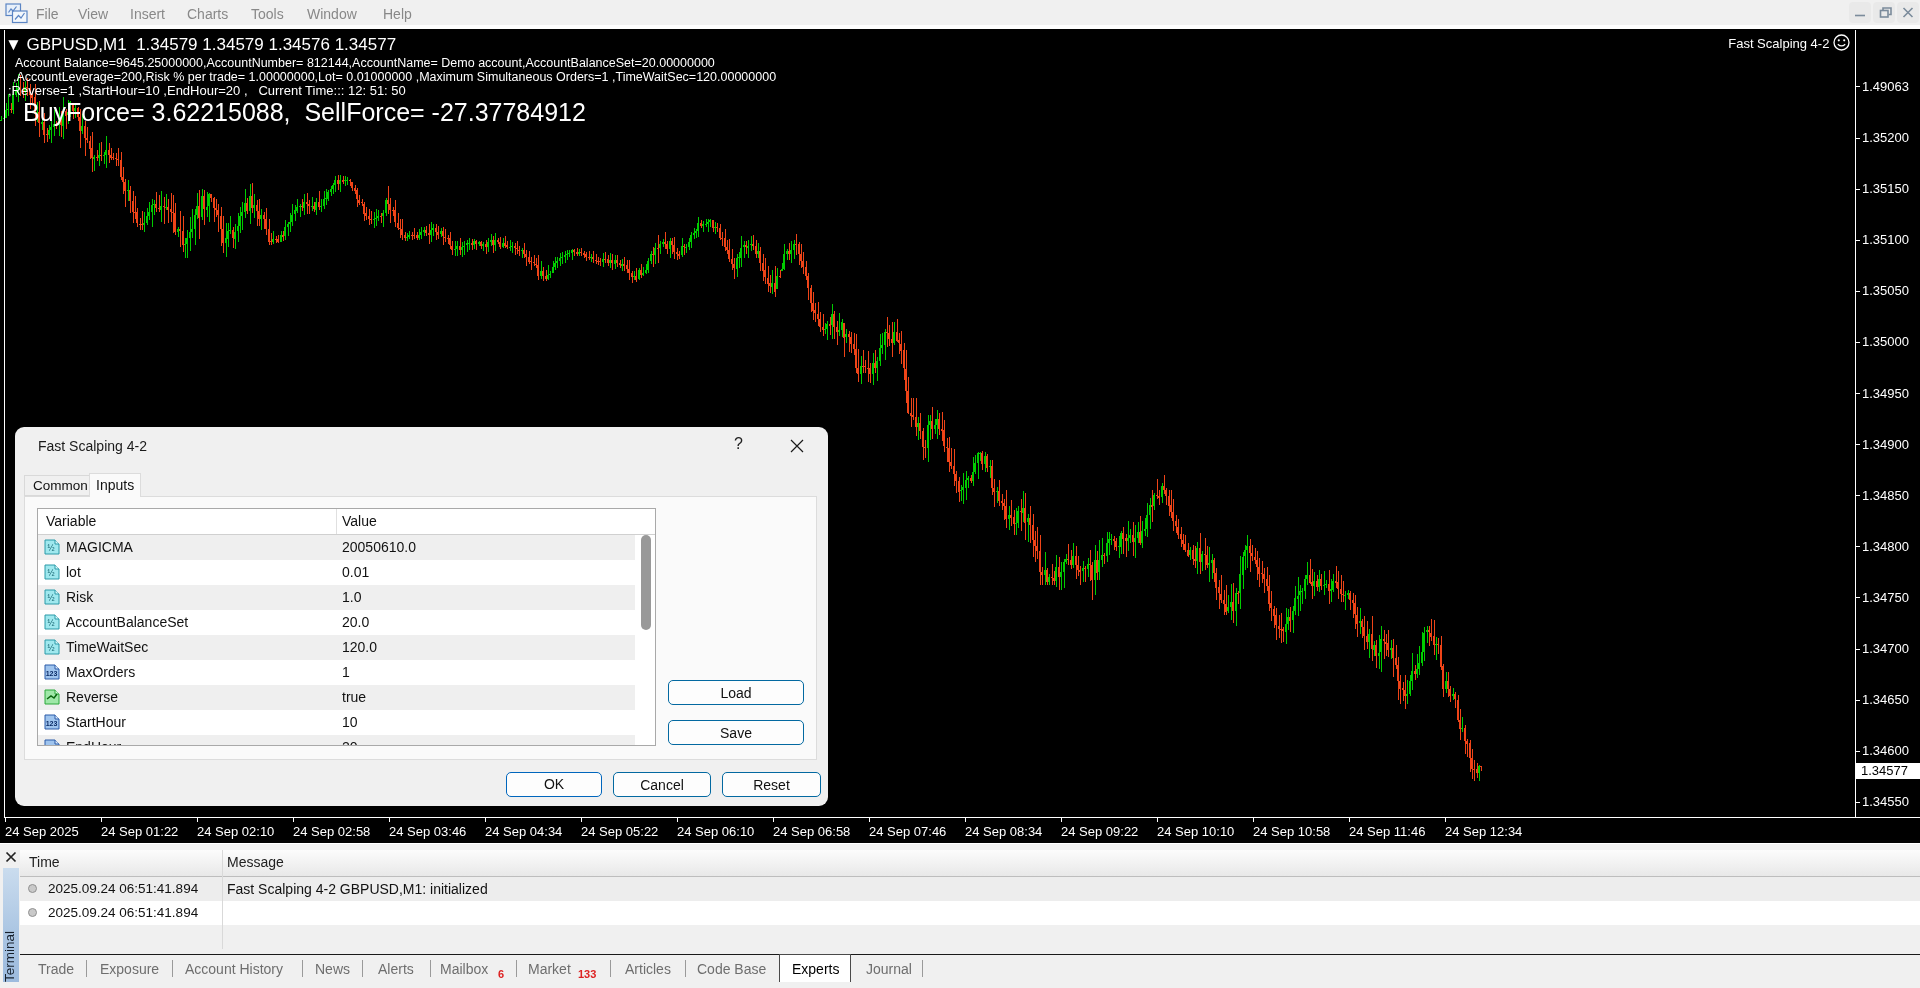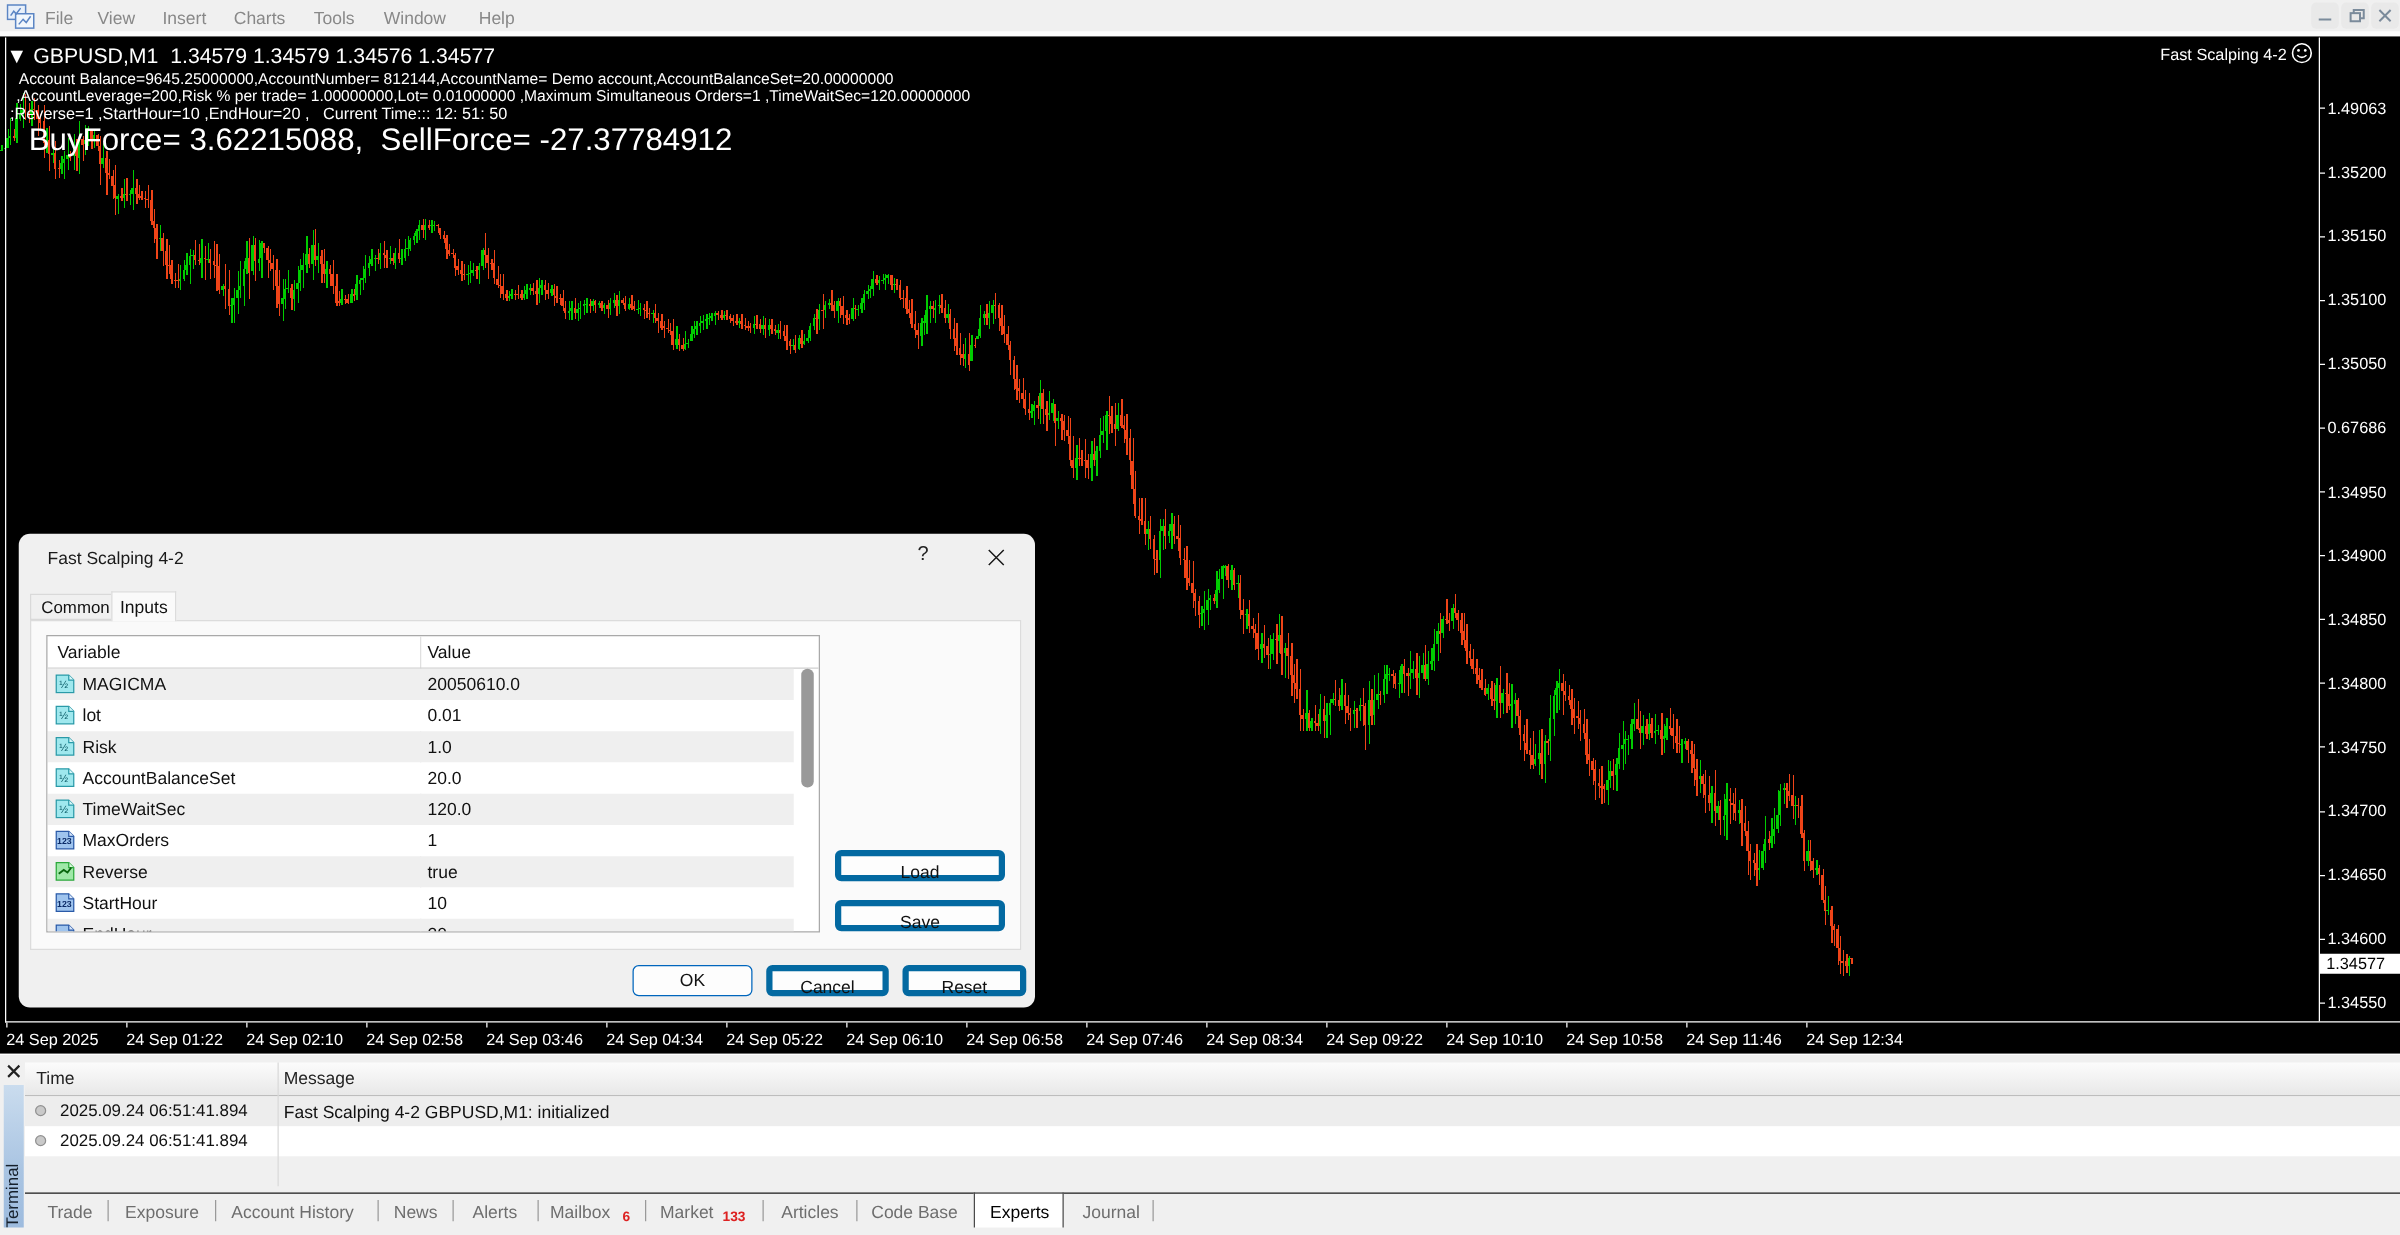--- a/index.html
+++ b/index.html
@@ -29,21 +29,21 @@
   #thead { position:absolute; left:20px; top:6px; width:1900px; height:27px; background:linear-gradient(180deg,#fcfcfc,#e8e8e8); border-bottom:1px solid #bdbdbd; }
   .trow { position:absolute; left:20px; width:1900px; height:24px; font-size:13.5px; color:#111; }
   .tcirc { position:absolute; left:8px; top:7px; width:9px; height:9px; border-radius:50%; background:#c9c9c9; border:1px solid #909090; }
   #tsep { position:absolute; left:222px; top:6px; width:1px; height:99px; background:#d9d9d9; }
   #tabline { position:absolute; left:20px; top:110px; width:1900px; height:1px; background:#1a1a1a; }
   .tab { position:absolute; top:117px; font-size:14px; color:#6e6e6e; }
   .tsep2 { position:absolute; top:116px; width:1px; height:17px; background:#9a9a9a; }
 
   
   #dialog { position:absolute; left:15px; top:427px; width:813px; height:379px; background:#f0f0f0; border-radius:9px; }
-  .btn { position:absolute; background:#fdfdfd; border:5px solid #0369a1; border-radius:5px; font-size:14px; color:#111; text-align:center; }
+  .btn { position:absolute; background:#fdfdfd; border:1px solid #0369a1; border-radius:5px; font-size:14px; color:#111; text-align:center; }
 </style>
 </head>
 <body>
 <div id="page">
 
   <div id="chart">
     <svg id="candles" style="position:absolute;left:0;top:0" width="1856" height="814">
         <path d="M1 87h1v5h-1zM0 91h2v1h-2zM4 79h1v11h-1zM3 89h2v1h-2zM6 74h1v15h-1zM5 81h2v8h-2zM8 65h1v22h-1zM7 80h2v1h-2zM13 53h1v32h-1zM12 65h2v16h-2zM16 54h1v14h-1zM15 62h2v4h-2zM18 45h1v28h-1zM17 59h2v2h-2zM25 52h1v20h-1zM24 58h2v5h-2zM37 73h1v20h-1zM36 83h2v2h-2zM42 89h1v12h-1zM41 93h2v2h-2zM49 96h1v14h-1zM48 101h2v5h-2zM51 92h1v22h-1zM50 98h2v3h-2zM54 81h1v26h-1zM53 95h2v3h-2zM59 78h1v29h-1zM58 90h2v6h-2zM63 68h1v42h-1zM62 82h2v15h-2zM68 71h1v24h-1zM67 83h2v3h-2zM70 72h1v16h-1zM69 73h2v10h-2zM75 76h1v13h-1zM74 79h2v3h-2zM82 85h1v20h-1zM81 97h2v5h-2zM94 126h1v16h-1zM93 128h2v2h-2zM99 114h1v23h-1zM98 126h2v3h-2zM104 123h1v12h-1zM103 126h2v1h-2zM106 107h1v32h-1zM105 121h2v5h-2zM128 151h1v21h-1zM127 161h2v1h-2zM144 183h1v20h-1zM143 194h2v2h-2zM147 179h1v17h-1zM146 187h2v7h-2zM149 173h1v18h-1zM148 183h2v4h-2zM152 170h1v28h-1zM151 176h2v7h-2zM154 171h1v15h-1zM153 175h2v1h-2zM161 162h1v31h-1zM160 177h2v4h-2zM166 165h1v16h-1zM165 178h2v1h-2zM178 198h1v10h-1zM177 200h2v3h-2zM185 209h1v20h-1zM184 215h2v1h-2zM187 201h1v28h-1zM186 209h2v6h-2zM190 188h1v34h-1zM189 203h2v6h-2zM192 180h1v29h-1zM191 200h2v3h-2zM195 180h1v36h-1zM194 186h2v14h-2zM197 164h1v26h-1zM196 177h2v9h-2zM202 160h1v31h-1zM201 167h2v21h-2zM207 163h1v25h-1zM206 178h2v3h-2zM209 164h1v29h-1zM208 165h2v12h-2zM226 194h1v34h-1zM225 209h2v5h-2zM228 194h1v24h-1zM227 202h2v8h-2zM230 187h1v18h-1zM229 201h2v1h-2zM235 195h1v25h-1zM234 203h2v7h-2zM238 184h1v29h-1zM237 197h2v5h-2zM240 178h1v26h-1zM239 187h2v10h-2zM242 173h1v28h-1zM241 183h2v4h-2zM245 160h1v29h-1zM244 174h2v9h-2zM250 155h1v40h-1zM249 167h2v15h-2zM254 165h1v24h-1zM253 176h2v3h-2zM261 180h1v21h-1zM260 186h2v4h-2zM273 202h1v13h-1zM272 210h2v3h-2zM281 202h1v11h-1zM280 206h2v7h-2zM285 191h1v20h-1zM284 198h2v9h-2zM288 193h1v14h-1zM287 195h2v3h-2zM290 184h1v19h-1zM289 193h2v2h-2zM292 175h1v22h-1zM291 186h2v7h-2zM295 176h1v16h-1zM294 181h2v4h-2zM297 170h1v14h-1zM296 178h2v4h-2zM300 175h1v13h-1zM299 177h2v1h-2zM304 165h1v21h-1zM303 173h2v6h-2zM312 168h1v14h-1zM311 177h2v1h-2zM316 169h1v17h-1zM315 173h2v8h-2zM321 170h1v13h-1zM320 177h2v1h-2zM324 162h1v18h-1zM323 170h2v7h-2zM326 160h1v16h-1zM325 169h2v1h-2zM328 161h1v11h-1zM327 163h2v7h-2zM331 157h1v10h-1zM330 160h2v3h-2zM333 154h1v11h-1zM332 156h2v4h-2zM335 147h1v16h-1zM334 151h2v5h-2zM340 146h1v17h-1zM339 151h2v4h-2zM345 147h1v10h-1zM344 151h2v1h-2zM347 148h1v8h-1zM346 151h2v1h-2zM374 183h1v16h-1zM373 190h2v1h-2zM376 180h1v17h-1zM375 189h2v1h-2zM378 181h1v11h-1zM377 187h2v2h-2zM383 181h1v17h-1zM382 184h2v3h-2zM386 169h1v18h-1zM385 171h2v13h-2zM407 204h1v8h-1zM406 208h2v1h-2zM409 202h1v8h-1zM408 206h2v2h-2zM419 200h1v11h-1zM418 206h2v3h-2zM421 198h1v12h-1zM420 203h2v3h-2zM424 198h1v9h-1zM423 201h2v2h-2zM431 193h1v20h-1zM430 201h2v5h-2zM433 195h1v12h-1zM432 199h2v2h-2zM441 199h1v9h-1zM440 202h2v3h-2zM455 212h1v15h-1zM454 220h2v1h-2zM457 212h1v15h-1zM456 217h2v3h-2zM462 213h1v15h-1zM461 218h2v3h-2zM464 212h1v14h-1zM463 217h2v1h-2zM467 211h1v12h-1zM466 214h2v2h-2zM469 209h1v12h-1zM468 214h2v1h-2zM474 210h1v10h-1zM473 212h2v4h-2zM479 212h1v5h-1zM478 213h2v2h-2zM483 213h1v9h-1zM482 215h2v2h-2zM488 209h1v14h-1zM487 213h2v5h-2zM491 205h1v12h-1zM490 211h2v2h-2zM495 204h1v18h-1zM494 211h2v5h-2zM503 209h1v10h-1zM502 214h2v4h-2zM510 211h1v11h-1zM509 218h2v1h-2zM512 213h1v11h-1zM511 217h2v1h-2zM522 219h1v10h-1zM521 221h2v1h-2zM541 232h1v18h-1zM540 242h2v5h-2zM548 236h1v15h-1zM547 246h2v4h-2zM550 242h1v7h-1zM549 245h2v1h-2zM553 232h1v12h-1zM552 238h2v6h-2zM555 228h1v13h-1zM554 234h2v4h-2zM557 228h1v11h-1zM556 232h2v2h-2zM560 224h1v13h-1zM559 229h2v3h-2zM562 223h1v12h-1zM561 228h2v1h-2zM565 222h1v12h-1zM564 226h2v2h-2zM567 221h1v10h-1zM566 225h2v1h-2zM569 221h1v7h-1zM568 224h2v1h-2zM572 220h1v11h-1zM571 221h2v3h-2zM579 220h1v7h-1zM578 223h2v2h-2zM591 225h1v8h-1zM590 228h2v1h-2zM603 224h1v14h-1zM602 230h2v3h-2zM610 224h1v15h-1zM609 231h2v3h-2zM615 226h1v14h-1zM614 231h2v4h-2zM622 230h1v12h-1zM621 235h2v2h-2zM634 242h1v9h-1zM633 247h2v1h-2zM639 239h1v12h-1zM638 241h2v9h-2zM643 238h1v9h-1zM642 244h2v2h-2zM646 235h1v10h-1zM645 241h2v3h-2zM648 229h1v15h-1zM647 232h2v9h-2zM651 222h1v13h-1zM650 225h2v7h-2zM655 214h1v21h-1zM654 219h2v7h-2zM660 212h1v13h-1zM659 215h2v4h-2zM663 210h1v8h-1zM662 213h2v2h-2zM670 209h1v20h-1zM669 212h2v8h-2zM682 209h1v19h-1zM681 217h2v9h-2zM686 215h1v9h-1zM685 218h2v1h-2zM689 209h1v12h-1zM688 213h2v5h-2zM691 203h1v16h-1zM690 206h2v7h-2zM694 199h1v11h-1zM693 204h2v2h-2zM696 200h1v9h-1zM695 202h2v2h-2zM698 188h1v20h-1zM697 194h2v8h-2zM703 192h1v11h-1zM702 195h2v2h-2zM706 190h1v8h-1zM705 195h2v1h-2zM708 190h1v13h-1zM707 193h2v2h-2zM710 190h1v8h-1zM709 191h2v2h-2zM715 193h1v12h-1zM714 198h2v1h-2zM737 225h1v23h-1zM736 229h2v11h-2zM739 223h1v16h-1zM738 228h2v1h-2zM741 207h1v31h-1zM740 219h2v10h-2zM744 212h1v17h-1zM743 216h2v2h-2zM748 211h1v18h-1zM747 217h2v2h-2zM751 207h1v15h-1zM750 215h2v1h-2zM758 214h1v15h-1zM757 222h2v3h-2zM772 241h1v24h-1zM771 254h2v4h-2zM777 239h1v21h-1zM776 247h2v13h-2zM782 234h1v8h-1zM781 240h2v2h-2zM784 215h1v26h-1zM783 225h2v15h-2zM787 220h1v11h-1zM786 222h2v3h-2zM791 212h1v22h-1zM790 221h2v4h-2zM794 211h1v19h-1zM793 215h2v6h-2zM825 294h1v11h-1zM824 300h2v1h-2zM827 292h1v19h-1zM826 295h2v5h-2zM832 275h1v35h-1zM831 285h2v11h-2zM839 284h1v23h-1zM838 301h2v2h-2zM842 290h1v18h-1zM841 293h2v8h-2zM846 300h1v14h-1zM845 305h2v3h-2zM861 327h1v28h-1zM860 337h2v8h-2zM873 324h1v32h-1zM872 334h2v11h-2zM877 328h1v24h-1zM876 332h2v7h-2zM880 305h1v32h-1zM879 319h2v13h-2zM882 304h1v21h-1zM881 316h2v3h-2zM885 300h1v31h-1zM884 303h2v13h-2zM894 293h1v23h-1zM893 303h2v11h-2zM918 388h1v23h-1zM917 394h2v4h-2zM928 386h1v47h-1zM927 396h2v23h-2zM930 386h1v25h-1zM929 392h2v4h-2zM935 390h1v15h-1zM934 396h2v4h-2zM937 381h1v29h-1zM936 390h2v6h-2zM961 456h1v16h-1zM960 461h2v1h-2zM963 444h1v31h-1zM962 458h2v3h-2zM966 442h1v29h-1zM965 451h2v8h-2zM968 447h1v12h-1zM967 449h2v2h-2zM973 428h1v29h-1zM972 443h2v9h-2zM975 426h1v19h-1zM974 434h2v9h-2zM978 423h1v27h-1zM977 424h2v10h-2zM980 423h1v9h-1zM979 424h2v1h-2zM985 423h1v20h-1zM984 427h2v8h-2zM990 431h1v18h-1zM989 437h2v1h-2zM997 458h1v16h-1zM996 462h2v1h-2zM1009 477h1v24h-1zM1008 486h2v4h-2zM1016 479h1v27h-1zM1015 494h2v1h-2zM1018 477h1v22h-1zM1017 482h2v12h-2zM1023 462h1v31h-1zM1022 479h2v5h-2zM1028 485h1v28h-1zM1027 489h2v4h-2zM1045 523h1v33h-1zM1044 541h2v5h-2zM1049 545h1v11h-1zM1048 548h2v5h-2zM1056 526h1v32h-1zM1055 538h2v14h-2zM1061 533h1v28h-1zM1060 543h2v5h-2zM1064 530h1v29h-1zM1063 533h2v10h-2zM1066 525h1v10h-1zM1065 530h2v3h-2zM1073 514h1v25h-1zM1072 527h2v9h-2zM1083 532h1v21h-1zM1082 539h2v3h-2zM1088 529h1v19h-1zM1087 535h2v5h-2zM1095 516h1v50h-1zM1094 531h2v20h-2zM1099 511h1v40h-1zM1098 531h2v12h-2zM1102 509h1v29h-1zM1101 526h2v5h-2zM1107 503h1v30h-1zM1106 514h2v13h-2zM1109 503h1v23h-1zM1108 510h2v4h-2zM1111 505h1v11h-1zM1110 510h2v1h-2zM1119 507h1v22h-1zM1118 517h2v1h-2zM1121 502h1v23h-1zM1120 504h2v14h-2zM1128 492h1v30h-1zM1127 509h2v3h-2zM1130 500h1v14h-1zM1129 506h2v3h-2zM1135 496h1v33h-1zM1134 509h2v4h-2zM1138 493h1v21h-1zM1137 503h2v6h-2zM1142 492h1v27h-1zM1141 502h2v12h-2zM1145 489h1v18h-1zM1144 500h2v2h-2zM1147 474h1v34h-1zM1146 486h2v14h-2zM1150 469h1v31h-1zM1149 476h2v10h-2zM1154 464h1v17h-1zM1153 466h2v11h-2zM1162 454h1v20h-1zM1161 457h2v11h-2zM1190 518h1v13h-1zM1189 521h2v5h-2zM1197 513h1v32h-1zM1196 519h2v13h-2zM1202 522h1v20h-1zM1201 525h2v8h-2zM1209 518h1v35h-1zM1208 534h2v2h-2zM1212 525h1v25h-1zM1211 531h2v3h-2zM1228 566h1v18h-1zM1227 578h2v4h-2zM1231 555h1v36h-1zM1230 573h2v5h-2zM1236 559h1v38h-1zM1235 564h2v18h-2zM1240 527h1v53h-1zM1239 545h2v19h-2zM1243 523h1v37h-1zM1242 528h2v18h-2zM1245 516h1v25h-1zM1244 521h2v6h-2zM1247 506h1v33h-1zM1246 517h2v4h-2zM1286 579h1v36h-1zM1285 595h2v8h-2zM1288 580h1v21h-1zM1287 588h2v7h-2zM1293 577h1v27h-1zM1292 582h2v9h-2zM1295 557h1v29h-1zM1294 569h2v13h-2zM1298 548h1v39h-1zM1297 567h2v3h-2zM1300 556h1v26h-1zM1299 562h2v4h-2zM1302 559h1v16h-1zM1301 562h2v1h-2zM1305 546h1v24h-1zM1304 550h2v12h-2zM1307 533h1v23h-1zM1306 546h2v4h-2zM1314 543h1v24h-1zM1313 552h2v5h-2zM1319 541h1v22h-1zM1318 550h2v8h-2zM1324 542h1v24h-1zM1323 556h2v1h-2zM1326 551h1v8h-1zM1325 555h2v1h-2zM1331 550h1v23h-1zM1330 560h2v2h-2zM1333 545h1v18h-1zM1332 552h2v9h-2zM1345 562h1v19h-1zM1344 566h2v1h-2zM1348 561h1v9h-1zM1347 564h2v2h-2zM1360 579h1v26h-1zM1359 592h2v2h-2zM1369 600h1v29h-1zM1368 605h2v8h-2zM1374 612h1v15h-1zM1373 616h2v5h-2zM1379 606h1v34h-1zM1378 624h2v3h-2zM1381 597h1v46h-1zM1380 610h2v13h-2zM1391 611h1v19h-1zM1390 619h2v2h-2zM1407 651h1v24h-1zM1406 665h2v2h-2zM1410 646h1v21h-1zM1409 652h2v13h-2zM1412 624h1v37h-1zM1411 642h2v10h-2zM1417 625h1v24h-1zM1416 640h2v5h-2zM1419 617h1v29h-1zM1418 634h2v6h-2zM1422 603h1v34h-1zM1421 623h2v11h-2zM1424 598h1v34h-1zM1423 604h2v19h-2zM1427 597h1v17h-1zM1426 601h2v2h-2zM1436 608h1v23h-1zM1435 615h2v1h-2zM1446 643h1v21h-1zM1445 652h2v8h-2zM1453 659h1v12h-1zM1452 665h2v2h-2zM1462 688h1v15h-1zM1461 699h2v1h-2zM1479 736h1v16h-1zM1478 737h2v7h-2z" fill="#00cc00" shape-rendering="crispEdges"></path>
         <path d="M11 74h1v10h-1zM10 80h2v1h-2zM20 46h1v21h-1zM19 59h2v1h-2zM23 53h1v16h-1zM22 61h2v2h-2zM27 49h1v18h-1zM26 58h2v1h-2zM30 55h1v25h-1zM29 59h2v7h-2zM32 62h1v12h-1zM31 66h2v3h-2zM35 55h1v42h-1zM34 68h2v17h-2zM39 72h1v36h-1zM38 83h2v11h-2zM44 84h1v30h-1zM43 93h2v13h-2zM47 99h1v14h-1zM46 105h2v1h-2zM56 92h1v8h-1zM55 95h2v2h-2zM61 82h1v26h-1zM60 90h2v6h-2zM66 80h1v20h-1zM65 82h2v5h-2zM73 74h1v16h-1zM72 74h2v8h-2zM78 78h1v14h-1zM77 79h2v9h-2zM80 80h1v39h-1zM79 88h2v14h-2zM85 92h1v35h-1zM84 97h2v12h-2zM87 98h1v16h-1zM86 109h2v2h-2zM90 107h1v23h-1zM89 112h2v8h-2zM92 103h1v40h-1zM91 119h2v10h-2zM97 121h1v11h-1zM96 128h2v1h-2zM101 113h1v19h-1zM100 126h2v1h-2zM109 114h1v20h-1zM108 121h2v5h-2zM111 119h1v12h-1zM110 126h2v3h-2zM113 124h1v7h-1zM112 128h2v1h-2zM116 124h1v13h-1zM115 129h2v1h-2zM118 119h1v18h-1zM117 130h2v1h-2zM121 123h1v28h-1zM120 131h2v17h-2zM123 138h1v27h-1zM122 148h2v5h-2zM125 150h1v28h-1zM124 153h2v9h-2zM130 157h1v27h-1zM129 161h2v11h-2zM133 162h1v32h-1zM132 172h2v11h-2zM135 167h1v23h-1zM134 183h2v1h-2zM137 179h1v19h-1zM136 183h2v11h-2zM140 189h1v12h-1zM139 195h2v1h-2zM142 182h1v19h-1zM141 195h2v1h-2zM156 163h1v20h-1zM155 175h2v4h-2zM159 166h1v17h-1zM158 179h2v1h-2zM164 168h1v27h-1zM163 177h2v1h-2zM168 170h1v24h-1zM167 178h2v3h-2zM171 164h1v29h-1zM170 180h2v3h-2zM173 166h1v38h-1zM172 183h2v1h-2zM175 174h1v32h-1zM174 184h2v19h-2zM180 182h1v36h-1zM179 200h2v2h-2zM183 187h1v36h-1zM182 202h2v14h-2zM199 161h1v49h-1zM198 177h2v12h-2zM204 161h1v35h-1zM203 167h2v13h-2zM211 165h1v8h-1zM210 165h2v4h-2zM214 168h1v25h-1zM213 169h2v10h-2zM216 170h1v18h-1zM215 179h2v2h-2zM218 175h1v28h-1zM217 181h2v5h-2zM221 178h1v39h-1zM220 187h2v13h-2zM223 187h1v37h-1zM222 200h2v14h-2zM233 198h1v21h-1zM232 201h2v8h-2zM247 169h1v16h-1zM246 174h2v8h-2zM252 154h1v30h-1zM251 167h2v12h-2zM257 171h1v26h-1zM256 176h2v6h-2zM259 170h1v27h-1zM258 182h2v8h-2zM264 183h1v17h-1zM263 186h2v4h-2zM266 179h1v27h-1zM265 190h2v10h-2zM269 190h1v26h-1zM268 200h2v13h-2zM271 204h1v12h-1zM270 212h2v1h-2zM276 207h1v7h-1zM275 210h2v1h-2zM278 206h1v8h-1zM277 210h2v3h-2zM283 202h1v10h-1zM282 206h2v2h-2zM302 170h1v12h-1zM301 177h2v1h-2zM307 164h1v21h-1zM306 173h2v2h-2zM309 171h1v14h-1zM308 175h2v2h-2zM314 173h1v10h-1zM313 177h2v3h-2zM319 162h1v19h-1zM318 173h2v5h-2zM338 146h1v15h-1zM337 151h2v4h-2zM343 147h1v8h-1zM342 151h2v2h-2zM350 150h1v7h-1zM349 151h2v1h-2zM352 153h1v9h-1zM351 153h2v6h-2zM355 156h1v9h-1zM354 159h2v3h-2zM357 159h1v19h-1zM356 161h2v9h-2zM359 166h1v10h-1zM358 171h2v3h-2zM362 170h1v7h-1zM361 173h2v1h-2zM364 173h1v19h-1zM363 175h2v10h-2zM366 178h1v13h-1zM365 184h2v3h-2zM369 180h1v16h-1zM368 187h2v3h-2zM371 182h1v13h-1zM370 190h2v1h-2zM381 184h1v10h-1zM380 187h2v1h-2zM388 157h1v28h-1zM387 171h2v4h-2zM390 169h1v25h-1zM389 175h2v6h-2zM393 178h1v9h-1zM392 181h2v1h-2zM395 171h1v27h-1zM394 181h2v12h-2zM398 184h1v17h-1zM397 194h2v5h-2zM400 190h1v19h-1zM399 199h2v1h-2zM402 190h1v21h-1zM401 200h2v6h-2zM405 203h1v9h-1zM404 206h2v3h-2zM412 203h1v8h-1zM411 206h2v1h-2zM414 199h1v11h-1zM413 206h2v1h-2zM417 203h1v8h-1zM416 206h2v3h-2zM426 197h1v10h-1zM425 201h2v3h-2zM429 195h1v20h-1zM428 204h2v2h-2zM436 195h1v16h-1zM435 199h2v4h-2zM438 197h1v13h-1zM437 203h2v3h-2zM443 198h1v18h-1zM442 202h2v5h-2zM445 200h1v13h-1zM444 208h2v1h-2zM448 206h1v9h-1zM447 209h2v1h-2zM450 203h1v17h-1zM449 209h2v7h-2zM452 212h1v14h-1zM451 217h2v4h-2zM460 209h1v17h-1zM459 217h2v4h-2zM472 210h1v11h-1zM471 214h2v2h-2zM476 211h1v10h-1zM475 212h2v3h-2zM481 212h1v8h-1zM480 213h2v4h-2zM486 211h1v14h-1zM485 215h2v3h-2zM493 207h1v17h-1zM492 211h2v5h-2zM498 209h1v6h-1zM497 211h2v2h-2zM500 208h1v12h-1zM499 213h2v5h-2zM505 207h1v12h-1zM504 214h2v3h-2zM507 212h1v8h-1zM506 216h2v2h-2zM515 214h1v12h-1zM514 217h2v2h-2zM517 212h1v13h-1zM516 219h2v1h-2zM519 217h1v10h-1zM518 221h2v1h-2zM524 214h1v15h-1zM523 221h2v4h-2zM526 221h1v16h-1zM525 225h2v3h-2zM529 222h1v13h-1zM528 228h2v5h-2zM531 228h1v13h-1zM530 232h2v1h-2zM534 226h1v11h-1zM533 233h2v1h-2zM536 229h1v10h-1zM535 235h2v1h-2zM538 226h1v25h-1zM537 236h2v11h-2zM543 238h1v14h-1zM542 242h2v5h-2zM546 241h1v11h-1zM545 247h2v3h-2zM574 220h1v7h-1zM573 221h2v2h-2zM577 219h1v8h-1zM576 223h2v2h-2zM581 219h1v8h-1zM580 223h2v1h-2zM584 222h1v7h-1zM583 224h2v2h-2zM586 223h1v9h-1zM585 225h2v3h-2zM589 222h1v9h-1zM588 228h2v1h-2zM593 222h1v12h-1zM592 228h2v2h-2zM596 225h1v10h-1zM595 231h2v1h-2zM598 228h1v8h-1zM597 232h2v1h-2zM600 229h1v8h-1zM599 232h2v1h-2zM605 223h1v11h-1zM604 230h2v1h-2zM608 226h1v11h-1zM607 230h2v4h-2zM612 225h1v16h-1zM611 231h2v3h-2zM617 226h1v12h-1zM616 231h2v3h-2zM620 231h1v8h-1zM619 234h2v2h-2zM624 228h1v14h-1zM623 235h2v2h-2zM627 231h1v13h-1zM626 236h2v4h-2zM629 231h1v20h-1zM628 240h2v4h-2zM632 242h1v12h-1zM631 244h2v4h-2zM636 239h1v14h-1zM635 247h2v4h-2zM641 235h1v14h-1zM640 241h2v5h-2zM653 218h1v20h-1zM652 225h2v1h-2zM658 206h1v28h-1zM657 219h2v1h-2zM665 203h1v17h-1zM664 213h2v2h-2zM667 212h1v13h-1zM666 215h2v5h-2zM672 209h1v16h-1zM671 212h2v4h-2zM674 208h1v22h-1zM673 216h2v7h-2zM677 219h1v12h-1zM676 223h2v2h-2zM679 222h1v8h-1zM678 225h2v2h-2zM684 215h1v11h-1zM683 217h2v1h-2zM701 191h1v8h-1zM700 194h2v3h-2zM713 191h1v12h-1zM712 191h2v8h-2zM717 194h1v9h-1zM716 198h2v1h-2zM720 195h1v16h-1zM719 199h2v10h-2zM722 203h1v14h-1zM721 209h2v1h-2zM725 200h1v22h-1zM724 209h2v9h-2zM727 211h1v14h-1zM726 218h2v3h-2zM729 210h1v23h-1zM728 221h2v9h-2zM732 220h1v21h-1zM731 230h2v5h-2zM734 229h1v21h-1zM733 235h2v4h-2zM746 212h1v13h-1zM745 216h2v2h-2zM753 206h1v15h-1zM752 215h2v2h-2zM756 211h1v18h-1zM755 217h2v8h-2zM760 218h1v24h-1zM759 222h2v12h-2zM763 225h1v27h-1zM762 234h2v8h-2zM765 229h1v26h-1zM764 241h2v7h-2zM768 237h1v26h-1zM767 249h2v6h-2zM770 246h1v18h-1zM769 254h2v3h-2zM775 237h1v31h-1zM774 254h2v9h-2zM780 241h1v8h-1zM779 247h2v1h-2zM789 214h1v17h-1zM788 222h2v3h-2zM796 205h1v21h-1zM795 215h2v1h-2zM799 213h1v23h-1zM798 215h2v10h-2zM801 215h1v24h-1zM800 225h2v7h-2zM803 223h1v22h-1zM802 232h2v6h-2zM806 232h1v19h-1zM805 238h2v9h-2zM808 244h1v27h-1zM807 247h2v12h-2zM811 256h1v27h-1zM810 259h2v15h-2zM813 263h1v28h-1zM812 274h2v8h-2zM815 274h1v19h-1zM814 281h2v3h-2zM818 273h1v24h-1zM817 285h2v5h-2zM820 283h1v20h-1zM819 290h2v8h-2zM823 285h1v22h-1zM822 298h2v3h-2zM830 288h1v18h-1zM829 295h2v2h-2zM834 282h1v28h-1zM833 285h2v13h-2zM837 292h1v24h-1zM836 298h2v5h-2zM844 294h1v34h-1zM843 294h2v15h-2zM849 302h1v21h-1zM848 305h2v3h-2zM851 303h1v21h-1zM850 308h2v7h-2zM854 304h1v22h-1zM853 315h2v5h-2zM856 305h1v39h-1zM855 320h2v19h-2zM858 320h1v33h-1zM857 339h2v6h-2zM863 321h1v23h-1zM862 337h2v1h-2zM865 331h1v13h-1zM864 337h2v1h-2zM868 322h1v31h-1zM867 339h2v1h-2zM870 334h1v20h-1zM869 339h2v6h-2zM875 321h1v23h-1zM874 334h2v5h-2zM887 288h1v30h-1zM886 303h2v1h-2zM889 296h1v21h-1zM888 304h2v6h-2zM892 293h1v35h-1zM891 310h2v4h-2zM897 290h1v23h-1zM896 303h2v9h-2zM899 304h1v21h-1zM898 311h2v3h-2zM901 302h1v33h-1zM900 315h2v7h-2zM904 314h1v37h-1zM903 321h2v18h-2zM906 321h1v53h-1zM905 340h2v22h-2zM908 348h1v37h-1zM907 362h2v22h-2zM911 369h1v29h-1zM910 384h2v3h-2zM913 369h1v22h-1zM912 386h2v2h-2zM916 369h1v38h-1zM915 388h2v10h-2zM920 384h1v26h-1zM919 394h2v8h-2zM923 399h1v32h-1zM922 402h2v16h-2zM925 411h1v18h-1zM924 418h2v1h-2zM932 378h1v32h-1zM931 392h2v8h-2zM939 384h1v22h-1zM938 390h2v10h-2zM942 383h1v29h-1zM941 400h2v2h-2zM944 391h1v32h-1zM943 401h2v16h-2zM947 409h1v24h-1zM946 418h2v1h-2zM949 408h1v35h-1zM948 419h2v14h-2zM951 419h1v21h-1zM950 433h2v4h-2zM954 420h1v37h-1zM953 437h2v8h-2zM956 442h1v22h-1zM955 445h2v7h-2zM959 448h1v25h-1zM958 452h2v11h-2zM971 446h1v8h-1zM970 449h2v3h-2zM982 422h1v19h-1zM981 424h2v11h-2zM987 425h1v18h-1zM986 427h2v12h-2zM992 431h1v35h-1zM991 437h2v22h-2zM994 450h1v28h-1zM993 459h2v4h-2zM999 451h1v26h-1zM998 462h2v10h-2zM1002 465h1v16h-1zM1001 472h2v2h-2zM1004 470h1v21h-1zM1003 474h2v3h-2zM1006 461h1v38h-1zM1005 477h2v13h-2zM1011 471h1v26h-1zM1010 486h2v3h-2zM1014 481h1v25h-1zM1013 488h2v7h-2zM1021 470h1v32h-1zM1020 482h2v1h-2zM1025 464h1v47h-1zM1024 479h2v15h-2zM1030 477h1v37h-1zM1029 489h2v7h-2zM1033 485h1v43h-1zM1032 496h2v15h-2zM1035 502h1v31h-1zM1034 511h2v6h-2zM1037 498h1v32h-1zM1036 517h2v5h-2zM1040 506h1v50h-1zM1039 522h2v21h-2zM1042 538h1v18h-1zM1041 543h2v3h-2zM1047 539h1v17h-1zM1046 541h2v12h-2zM1052 535h1v21h-1zM1051 548h2v1h-2zM1054 542h1v14h-1zM1053 549h2v3h-2zM1059 528h1v33h-1zM1058 538h2v10h-2zM1068 515h1v21h-1zM1067 530h2v1h-2zM1071 521h1v19h-1zM1070 531h2v5h-2zM1076 517h1v33h-1zM1075 527h2v9h-2zM1078 527h1v20h-1zM1077 536h2v5h-2zM1080 537h1v19h-1zM1079 541h2v2h-2zM1085 537h1v16h-1zM1084 539h2v1h-2zM1090 521h1v31h-1zM1089 535h2v1h-2zM1092 533h1v38h-1zM1091 536h2v15h-2zM1097 522h1v29h-1zM1096 531h2v13h-2zM1104 524h1v11h-1zM1103 526h2v1h-2zM1114 507h1v14h-1zM1113 510h2v2h-2zM1116 509h1v13h-1zM1115 512h2v6h-2zM1123 498h1v27h-1zM1122 504h2v6h-2zM1126 505h1v23h-1zM1125 509h2v3h-2zM1133 493h1v34h-1zM1132 506h2v7h-2zM1140 487h1v29h-1zM1139 503h2v11h-2zM1152 461h1v32h-1zM1151 476h2v2h-2zM1157 450h1v20h-1zM1156 466h2v1h-2zM1159 461h1v15h-1zM1158 467h2v2h-2zM1164 446h1v19h-1zM1163 457h2v4h-2zM1166 459h1v17h-1zM1165 461h2v6h-2zM1169 461h1v26h-1zM1168 467h2v10h-2zM1171 461h1v28h-1zM1170 476h2v7h-2zM1173 470h1v32h-1zM1172 483h2v9h-2zM1176 486h1v18h-1zM1175 492h2v5h-2zM1178 490h1v20h-1zM1177 498h2v8h-2zM1181 498h1v20h-1zM1180 505h2v5h-2zM1183 505h1v16h-1zM1182 511h2v4h-2zM1185 506h1v17h-1zM1184 515h2v6h-2zM1188 514h1v14h-1zM1187 521h2v6h-2zM1193 516h1v20h-1zM1192 521h2v9h-2zM1195 517h1v22h-1zM1194 530h2v2h-2zM1200 504h1v41h-1zM1199 519h2v14h-2zM1205 509h1v32h-1zM1204 525h2v1h-2zM1207 517h1v22h-1zM1206 526h2v10h-2zM1214 529h1v24h-1zM1213 531h2v13h-2zM1216 539h1v32h-1zM1215 544h2v15h-2zM1219 551h1v29h-1zM1218 558h2v6h-2zM1221 546h1v28h-1zM1220 565h2v6h-2zM1224 561h1v25h-1zM1223 571h2v4h-2zM1226 556h1v30h-1zM1225 575h2v8h-2zM1233 554h1v40h-1zM1232 573h2v9h-2zM1238 562h1v13h-1zM1237 564h2v1h-2zM1250 510h1v33h-1zM1249 517h2v7h-2zM1252 516h1v16h-1zM1251 524h2v3h-2zM1255 519h1v16h-1zM1254 528h2v3h-2zM1257 522h1v29h-1zM1256 531h2v7h-2zM1259 529h1v29h-1zM1258 538h2v7h-2zM1262 532h1v22h-1zM1261 544h2v1h-2zM1264 539h1v25h-1zM1263 545h2v5h-2zM1267 538h1v24h-1zM1266 550h2v7h-2zM1269 546h1v36h-1zM1268 557h2v18h-2zM1271 562h1v30h-1zM1270 574h2v5h-2zM1274 577h1v22h-1zM1273 580h2v7h-2zM1276 579h1v32h-1zM1275 586h2v10h-2zM1279 586h1v23h-1zM1278 597h2v3h-2zM1281 584h1v30h-1zM1280 600h2v1h-2zM1283 598h1v15h-1zM1282 600h2v2h-2zM1290 578h1v25h-1zM1289 588h2v4h-2zM1310 530h1v25h-1zM1309 546h2v8h-2zM1312 540h1v30h-1zM1311 553h2v4h-2zM1317 546h1v16h-1zM1316 552h2v6h-2zM1321 545h1v16h-1zM1320 550h2v7h-2zM1329 541h1v34h-1zM1328 555h2v7h-2zM1336 537h1v22h-1zM1335 552h2v2h-2zM1338 542h1v28h-1zM1337 553h2v7h-2zM1341 546h1v27h-1zM1340 560h2v5h-2zM1343 552h1v21h-1zM1342 565h2v1h-2zM1350 562h1v19h-1zM1349 564h2v7h-2zM1353 564h1v25h-1zM1352 571h2v3h-2zM1355 566h1v34h-1zM1354 574h2v11h-2zM1357 578h1v30h-1zM1356 586h2v9h-2zM1362 590h1v19h-1zM1361 592h2v6h-2zM1364 587h1v34h-1zM1363 598h2v9h-2zM1367 592h1v28h-1zM1366 607h2v6h-2zM1372 587h1v45h-1zM1371 605h2v15h-2zM1376 611h1v28h-1zM1375 616h2v11h-2zM1384 601h1v29h-1zM1383 610h2v2h-2zM1386 605h1v22h-1zM1385 613h2v2h-2zM1388 601h1v27h-1zM1387 614h2v7h-2zM1393 610h1v38h-1zM1392 619h2v10h-2zM1396 616h1v24h-1zM1395 629h2v7h-2zM1398 628h1v43h-1zM1397 636h2v16h-2zM1400 646h1v29h-1zM1399 652h2v8h-2zM1403 653h1v19h-1zM1402 659h2v2h-2zM1405 646h1v34h-1zM1404 661h2v6h-2zM1415 636h1v15h-1zM1414 642h2v3h-2zM1429 597h1v20h-1zM1428 601h2v2h-2zM1431 590h1v22h-1zM1430 604h2v4h-2zM1434 591h1v35h-1zM1433 607h2v9h-2zM1438 609h1v16h-1zM1437 615h2v1h-2zM1441 607h1v34h-1zM1440 616h2v22h-2zM1443 635h1v33h-1zM1442 637h2v23h-2zM1448 643h1v25h-1zM1447 652h2v8h-2zM1450 657h1v16h-1zM1449 660h2v7h-2zM1455 663h1v16h-1zM1454 665h2v5h-2zM1458 666h1v27h-1zM1457 671h2v20h-2zM1460 680h1v31h-1zM1459 691h2v9h-2zM1465 696h1v29h-1zM1464 699h2v13h-2zM1467 710h1v18h-1zM1466 712h2v3h-2zM1470 711h1v32h-1zM1469 714h2v15h-2zM1472 720h1v30h-1zM1471 729h2v11h-2zM1474 731h1v21h-1zM1473 740h2v1h-2zM1477 734h1v15h-1zM1476 740h2v4h-2zM1481 737h1v5h-1zM1480 737h2v1h-2z" fill="#ef4418" shape-rendering="crispEdges"></path>
       </svg>
@@ -65,21 +65,21 @@
         <div class="plabel" style="top:49.900000000000006px">1.49063</div>
         <div class="ptick" style="top:57.400000000000006px"></div>
         <div class="plabel" style="top:101px">1.35200</div>
         <div class="ptick" style="top:108.5px"></div>
         <div class="plabel" style="top:152.10000000000002px">1.35150</div>
         <div class="ptick" style="top:159.60000000000002px"></div>
         <div class="plabel" style="top:203.20000000000002px">1.35100</div>
         <div class="ptick" style="top:210.70000000000002px"></div>
         <div class="plabel" style="top:254.3px">1.35050</div>
         <div class="ptick" style="top:261.8px"></div>
-        <div class="plabel" style="top:305.4px">0.67686</div>
+        <div class="plabel" style="top:305.4px">1.35000</div>
         <div class="ptick" style="top:312.9px"></div>
         <div class="plabel" style="top:356.5px">1.34950</div>
         <div class="ptick" style="top:364px"></div>
         <div class="plabel" style="top:407.6px">1.34900</div>
         <div class="ptick" style="top:415.1px"></div>
         <div class="plabel" style="top:458.70000000000005px">1.34850</div>
         <div class="ptick" style="top:466.20000000000005px"></div>
         <div class="plabel" style="top:509.80000000000007px">1.34800</div>
         <div class="ptick" style="top:517.3000000000001px"></div>
         <div class="plabel" style="top:560.9px">1.34750</div>

